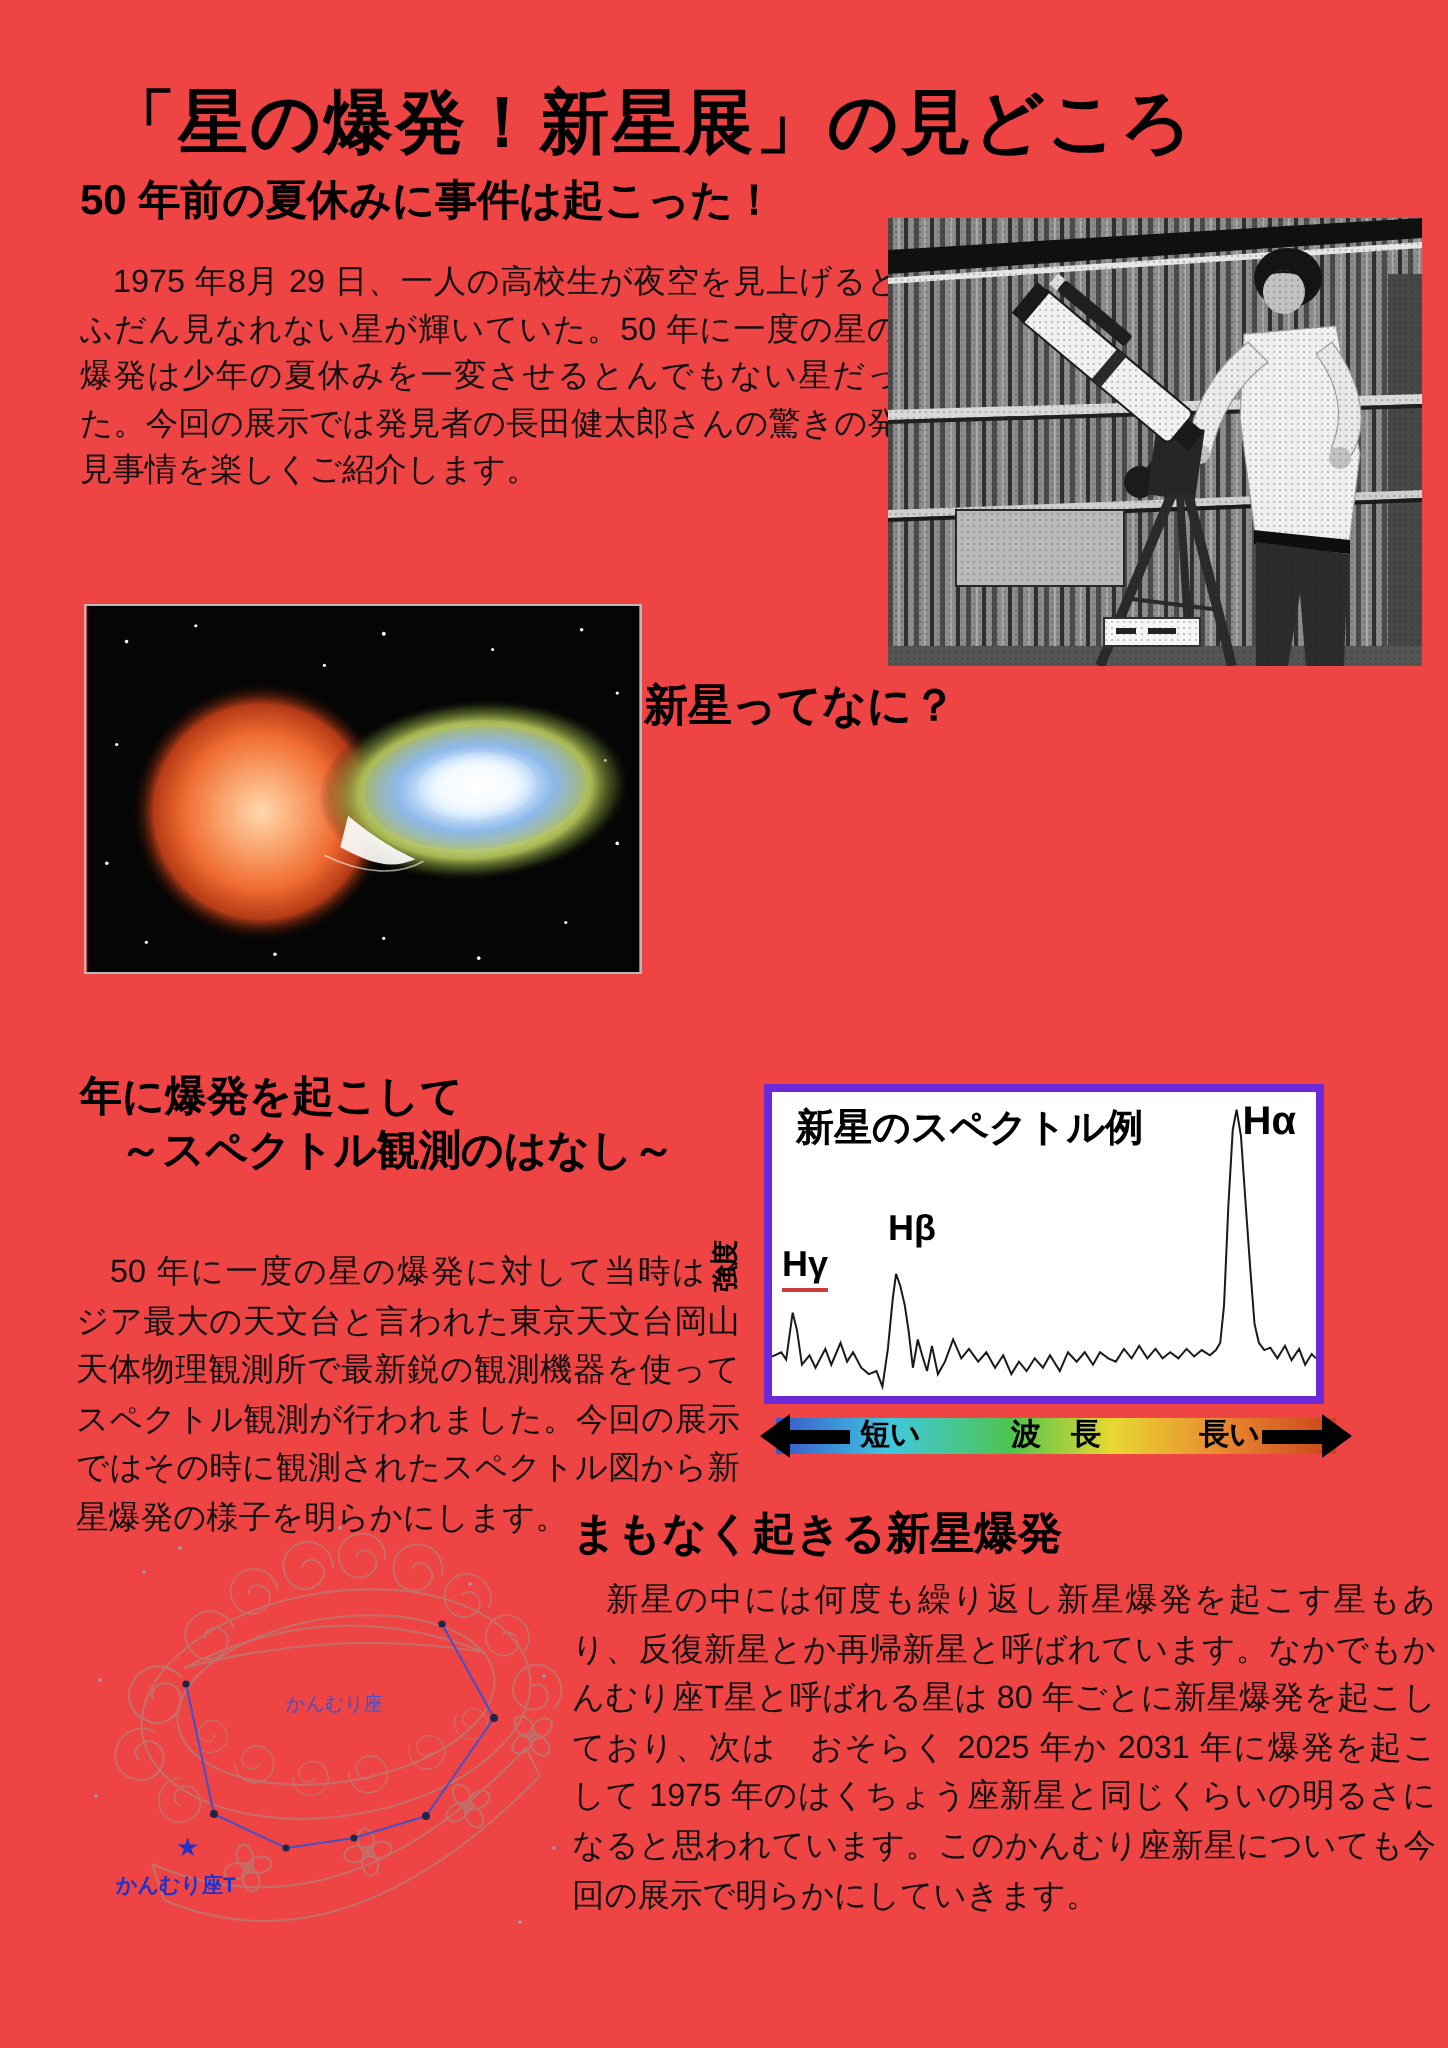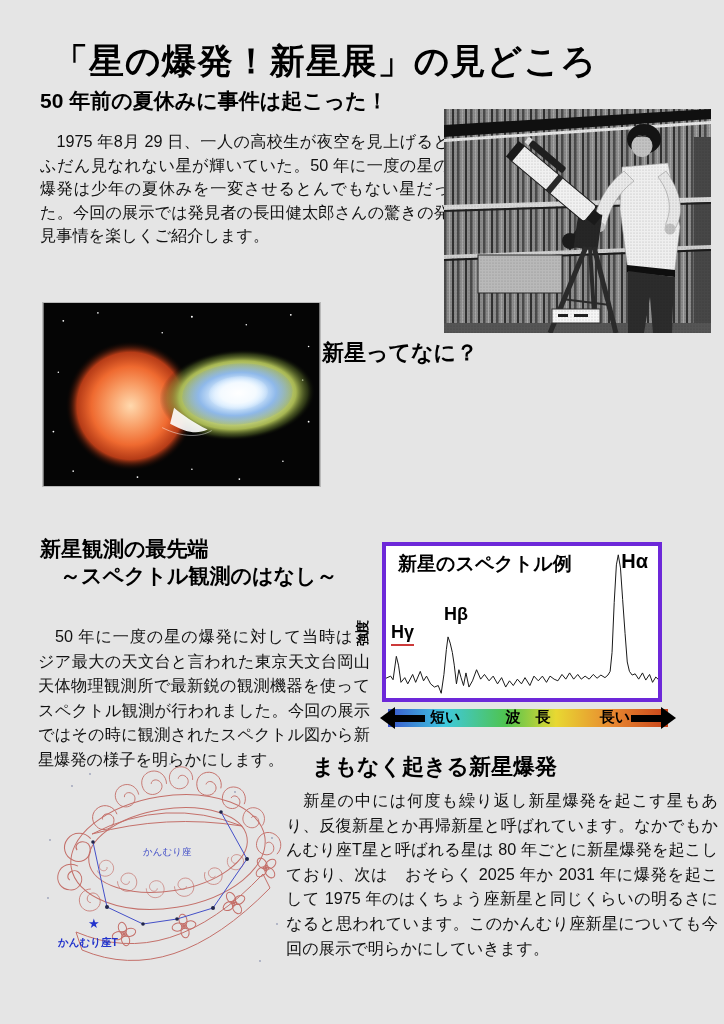--- a/index.html
+++ b/index.html
@@ -1,16 +1,16 @@
 <!DOCTYPE html>
 <html style="--ink: #000000; --crown-line: #c4706a; --constellation-blue: #4450c8; --star-label-blue: #2233cc; --hgamma-underline: #cc3a3a; --spec-1: #3b55cc; --spec-2: #3fc8e0; --spec-3: #4fc44f; --spec-4: #e8d832; --spec-5: #e88830; --spec-6: #c8431a; --red-giant: #ef6a30; --disk-ring: #a7b652; --disk-blue: #8fb9ea;"><head>
 <meta charset="utf-8">
 <style>
   html,body{margin:0;padding:0;background:#9a9a9a;}
-  .page{position:relative;width:724px;height:1024px;margin:0 auto;background:#e5e5e5;
+  .page{position:relative;width:724px;height:1024px;margin:0 auto;background:#ef4444;
         font-family:"Liberation Sans","DejaVu Sans",sans-serif;color:var(--ink,#000);overflow:hidden;}
   .abs{position:absolute;}
   .title{top:38px;left:20px;width:610px;text-align:center;font-size:35px;font-weight:900;letter-spacing:1px;}
   h1,h2,p{margin:0;}
   .h-sec{font-weight:900;line-height:1.2;}
   .h-discovery{top:88px;left:40px;font-size:21px;}
   .p-body{font-size:16.2px;text-align:justify;color:#111;}
   .p-discovery{top:130px;left:40px;width:410px;line-height:23.6px;}
   .photo-frame{top:109px;left:444px;width:267px;height:224px;}
   .binary-frame{top:302px;left:42px;width:279px;height:185px;border:1px solid #b9b9b9;box-sizing:border-box;}
@@ -37,21 +37,21 @@
   .arrow-l{left:0;}
   .arrow-l .head{left:0;border-right:15px solid #000;}
   .arrow-l .shaft{left:13px;}
   .arrow-r{right:0;}
   .arrow-r .head{right:0;border-left:15px solid #000;}
   .arrow-r .shaft{right:13px;}
   .bar-label{position:absolute;top:2px;font-size:15px;font-weight:700;color:#000;}
   .bl-short{left:50px;}
   .bl-mid{left:50%;transform:translateX(-50%);}
   .bl-long{right:46px;margin-left:16px;}
-  .h-upcoming{top:754px;left:286px;font-size:22px;margin-left:26px;}
+  .h-upcoming{top:754px;left:286px;font-size:22px;}
   .p-upcoming{top:788px;left:286px;width:432px;line-height:24.6px;}
   .crown-frame{top:756px;left:20px;width:262px;height:224px;}
   svg{display:block;}
 </style>
 </head>
 <body>
 
 <div class="page">
 
   <h1 class="abs title">「星の爆発！新星展」の見どころ</h1>
@@ -172,21 +172,21 @@
         <ellipse cx="196" cy="92" rx="56" ry="31" fill="url(#dgBlue)"></ellipse>
         <ellipse cx="197" cy="91" rx="30" ry="17" fill="url(#dgCore)"></ellipse>
       </g>
       <path d="M 128,122 C 145,131 154,133 166,128 C 153,122 140,113 132,106 Z" fill="#ffffff" opacity="0.9"></path>
       <path d="M 120,126 C 140,136 158,136 170,129" stroke="#ffffff" stroke-width="0.8" fill="none" opacity="0.6"></path>
     </svg>
   </div>
   <h2 class="abs h-sec h-nova">新星ってなに？</h2>
 
   <h2 class="abs h-sec h-spec">
-    <span style="display:block">新星観測の最先端</span>
+    <span style="display:block">年に爆発を起こして</span>
     <span class="h-spec-l2" style="display:block">～スペクトル観測のはなし～</span>
   </h2>
   <p class="abs p-body p-spec">　50 年に一度の星の爆発に対して当時はアジア最大の天文台と言われた東京天文台岡山天体物理観測所で最新鋭の観測機器を使ってスペクトル観測が行われました。今回の展示ではその時に観測されたスペクトル図から新星爆発の様子を明らかにします。</p>
 
   <div class="abs chart">
     <div class="ylab">強度</div>
     <div class="cbox">
       <svg viewBox="0 0 100 100" preserveAspectRatio="none">
         <polyline points="0,87 1.7,85.6 2.6,88 3.8,72.6 4.6,78.4 5.5,89.7 6.9,86.6 8,90.7 9.8,84.5 10.9,89.7 12.6,82.5 13.8,88.7 14.9,85.6 16.4,90.7 17.8,92.8 19.2,91.8 20.3,96.9 21.3,84.5 22.2,68 22.8,59.8 23.6,63.9 24.4,70.1 25.1,78.4 25.9,90.7 26.8,81.4 27.6,86.6 28.5,91.8 29.4,83.5 30.5,92.8 31.8,88.7 33.3,81.4 34.8,87.6 36.2,84.5 37.9,88.7 39.4,85.6 41,90.7 42.5,86.6 44,92.8 45.4,88.7 46.8,91.8 48.3,87.6 49.8,90.7 51.1,86.6 52.9,91.8 54.4,85.6 56,88.7 57.5,85.6 59,89.7 60.3,85.6 61.8,87.6 63.2,88.7 64.7,84.5 66.1,87.6 67.5,83.5 69,87.6 70.5,84.5 71.8,87.6 73.2,85.6 74.7,87.6 76.2,84.5 77.6,87 79,84.9 80.5,86.6 81.6,84.9 82.4,82.5 83.1,70.1 83.9,37.1 84.7,12.4 85.4,5.8 86.2,14.4 87,35.1 87.9,57.7 88.7,76.3 89.5,82.5 90.5,84.9 91.6,84.1 92.9,87.6 94.3,83.5 95.5,88.2 96.9,84.5 98,89.7 99.2,86.2 100,87.6" fill="none" stroke="#1a1a1a" stroke-width="1" vector-effect="non-scaling-stroke"></polyline>
       </svg>

